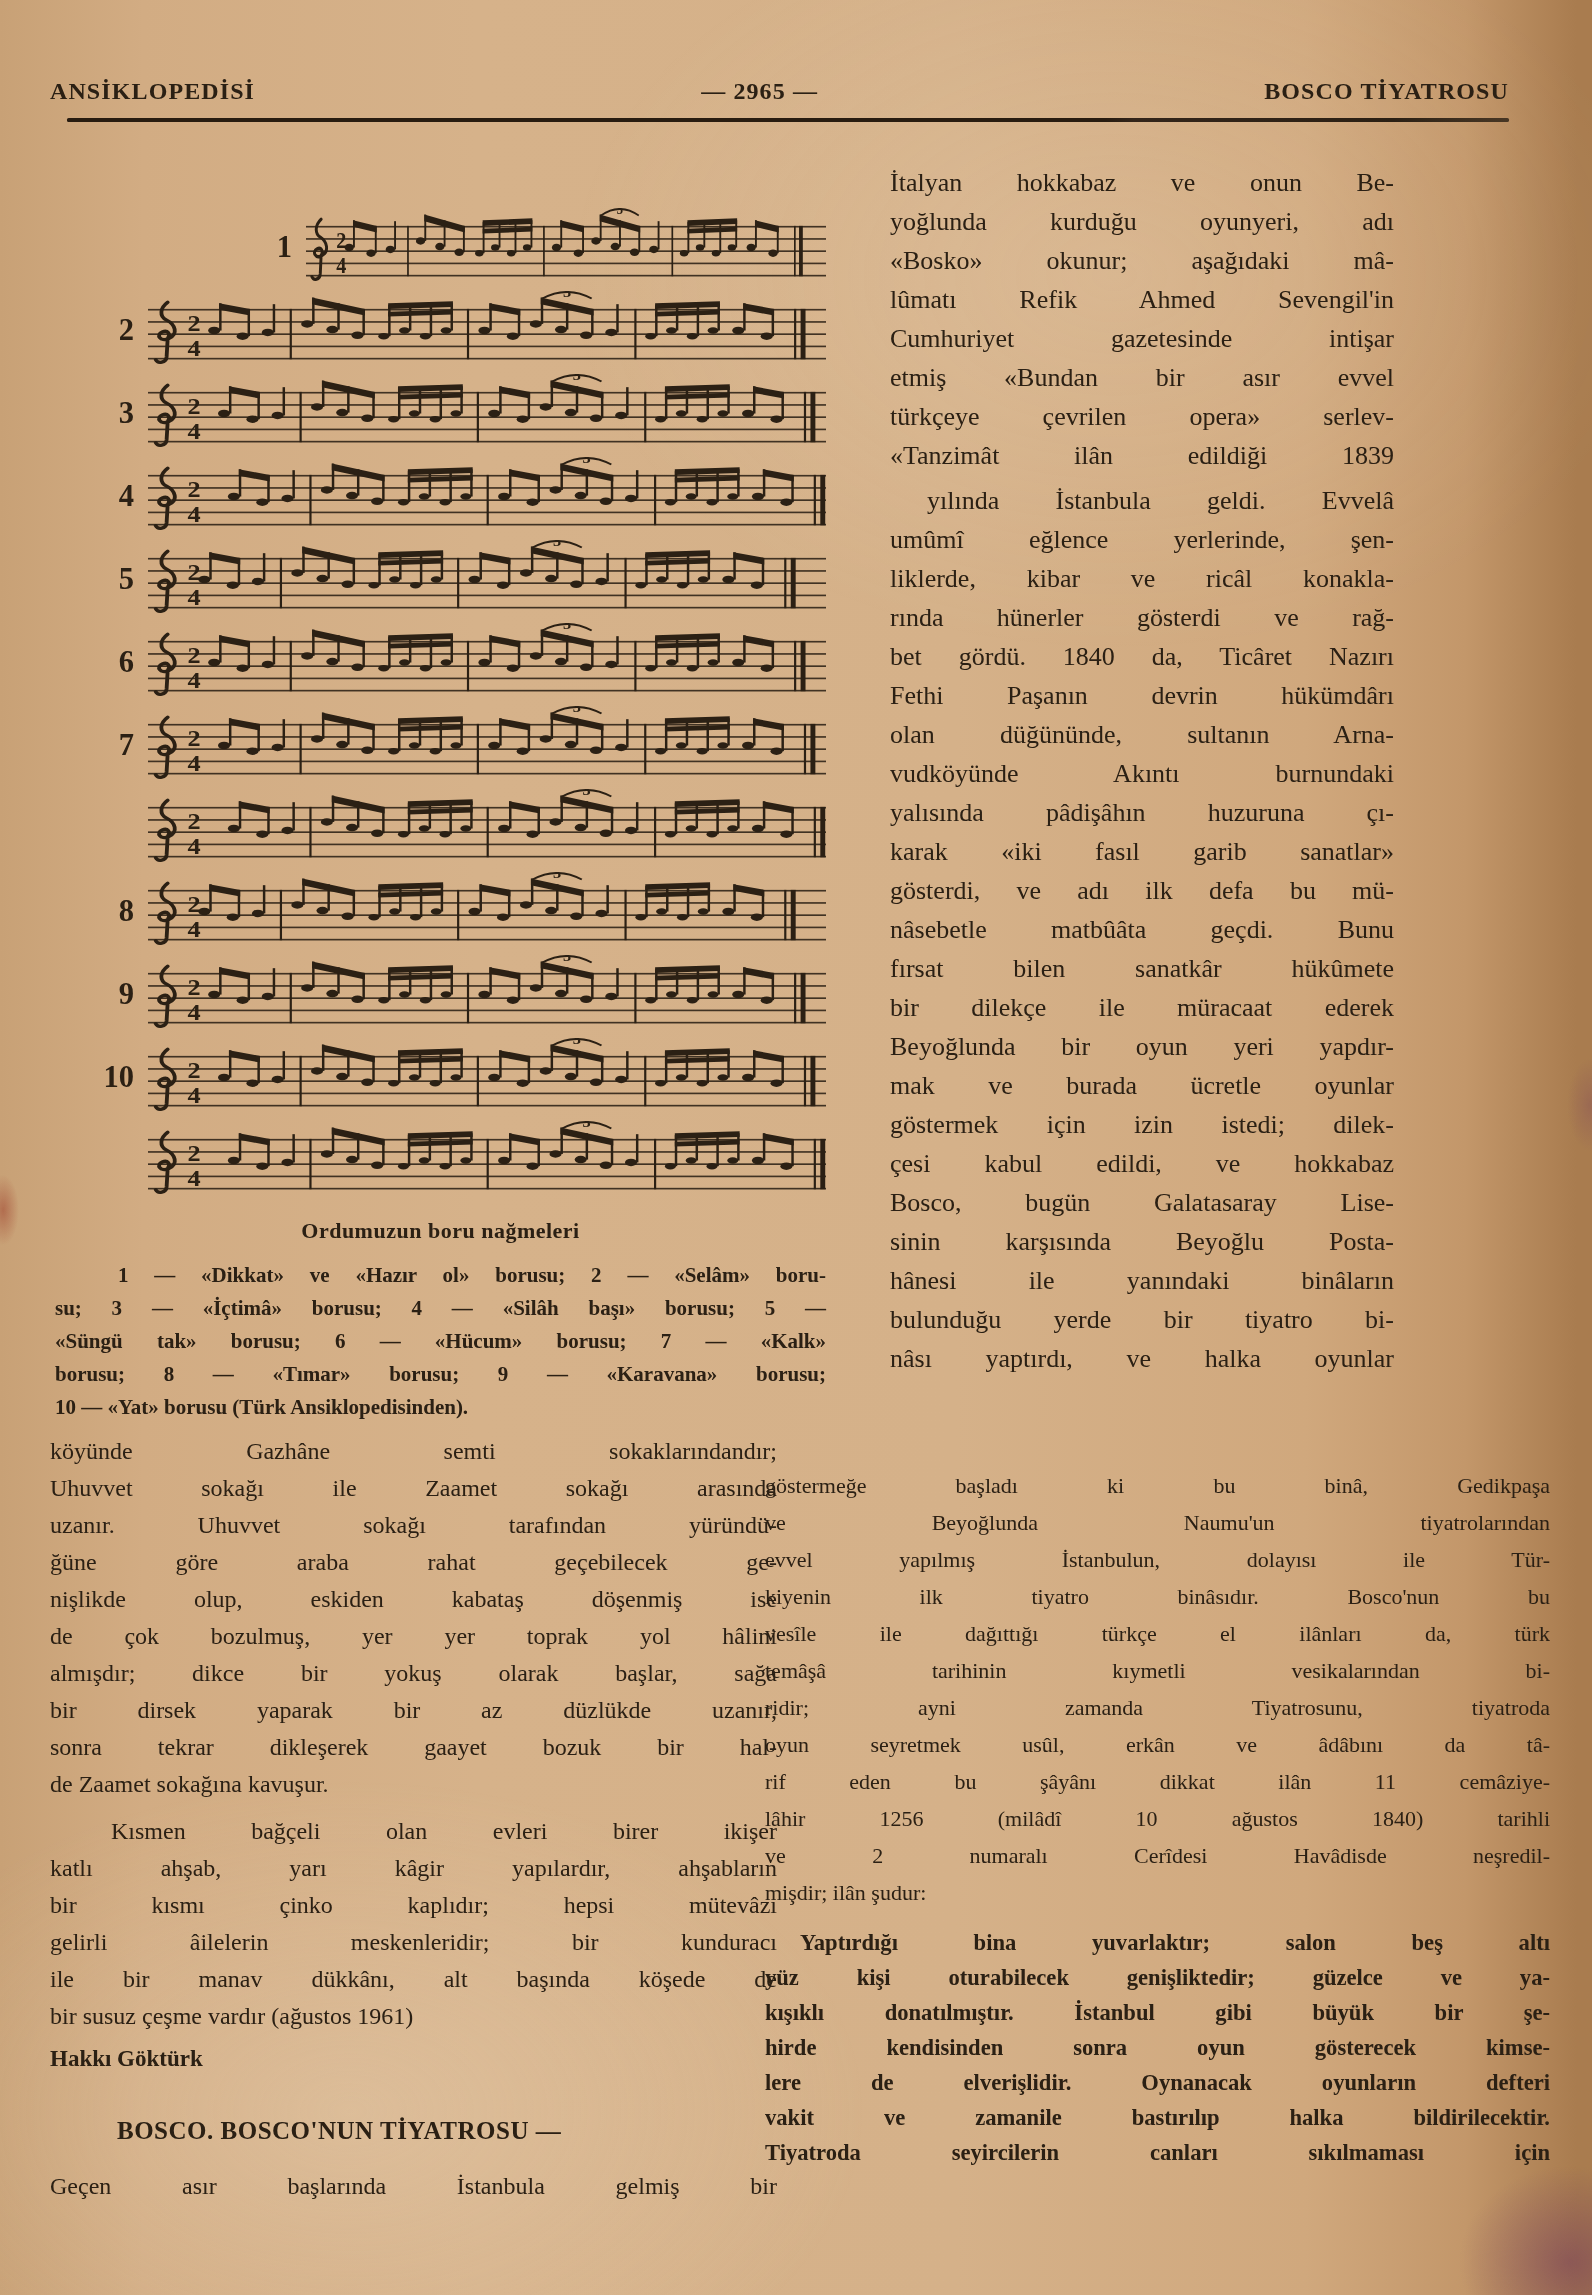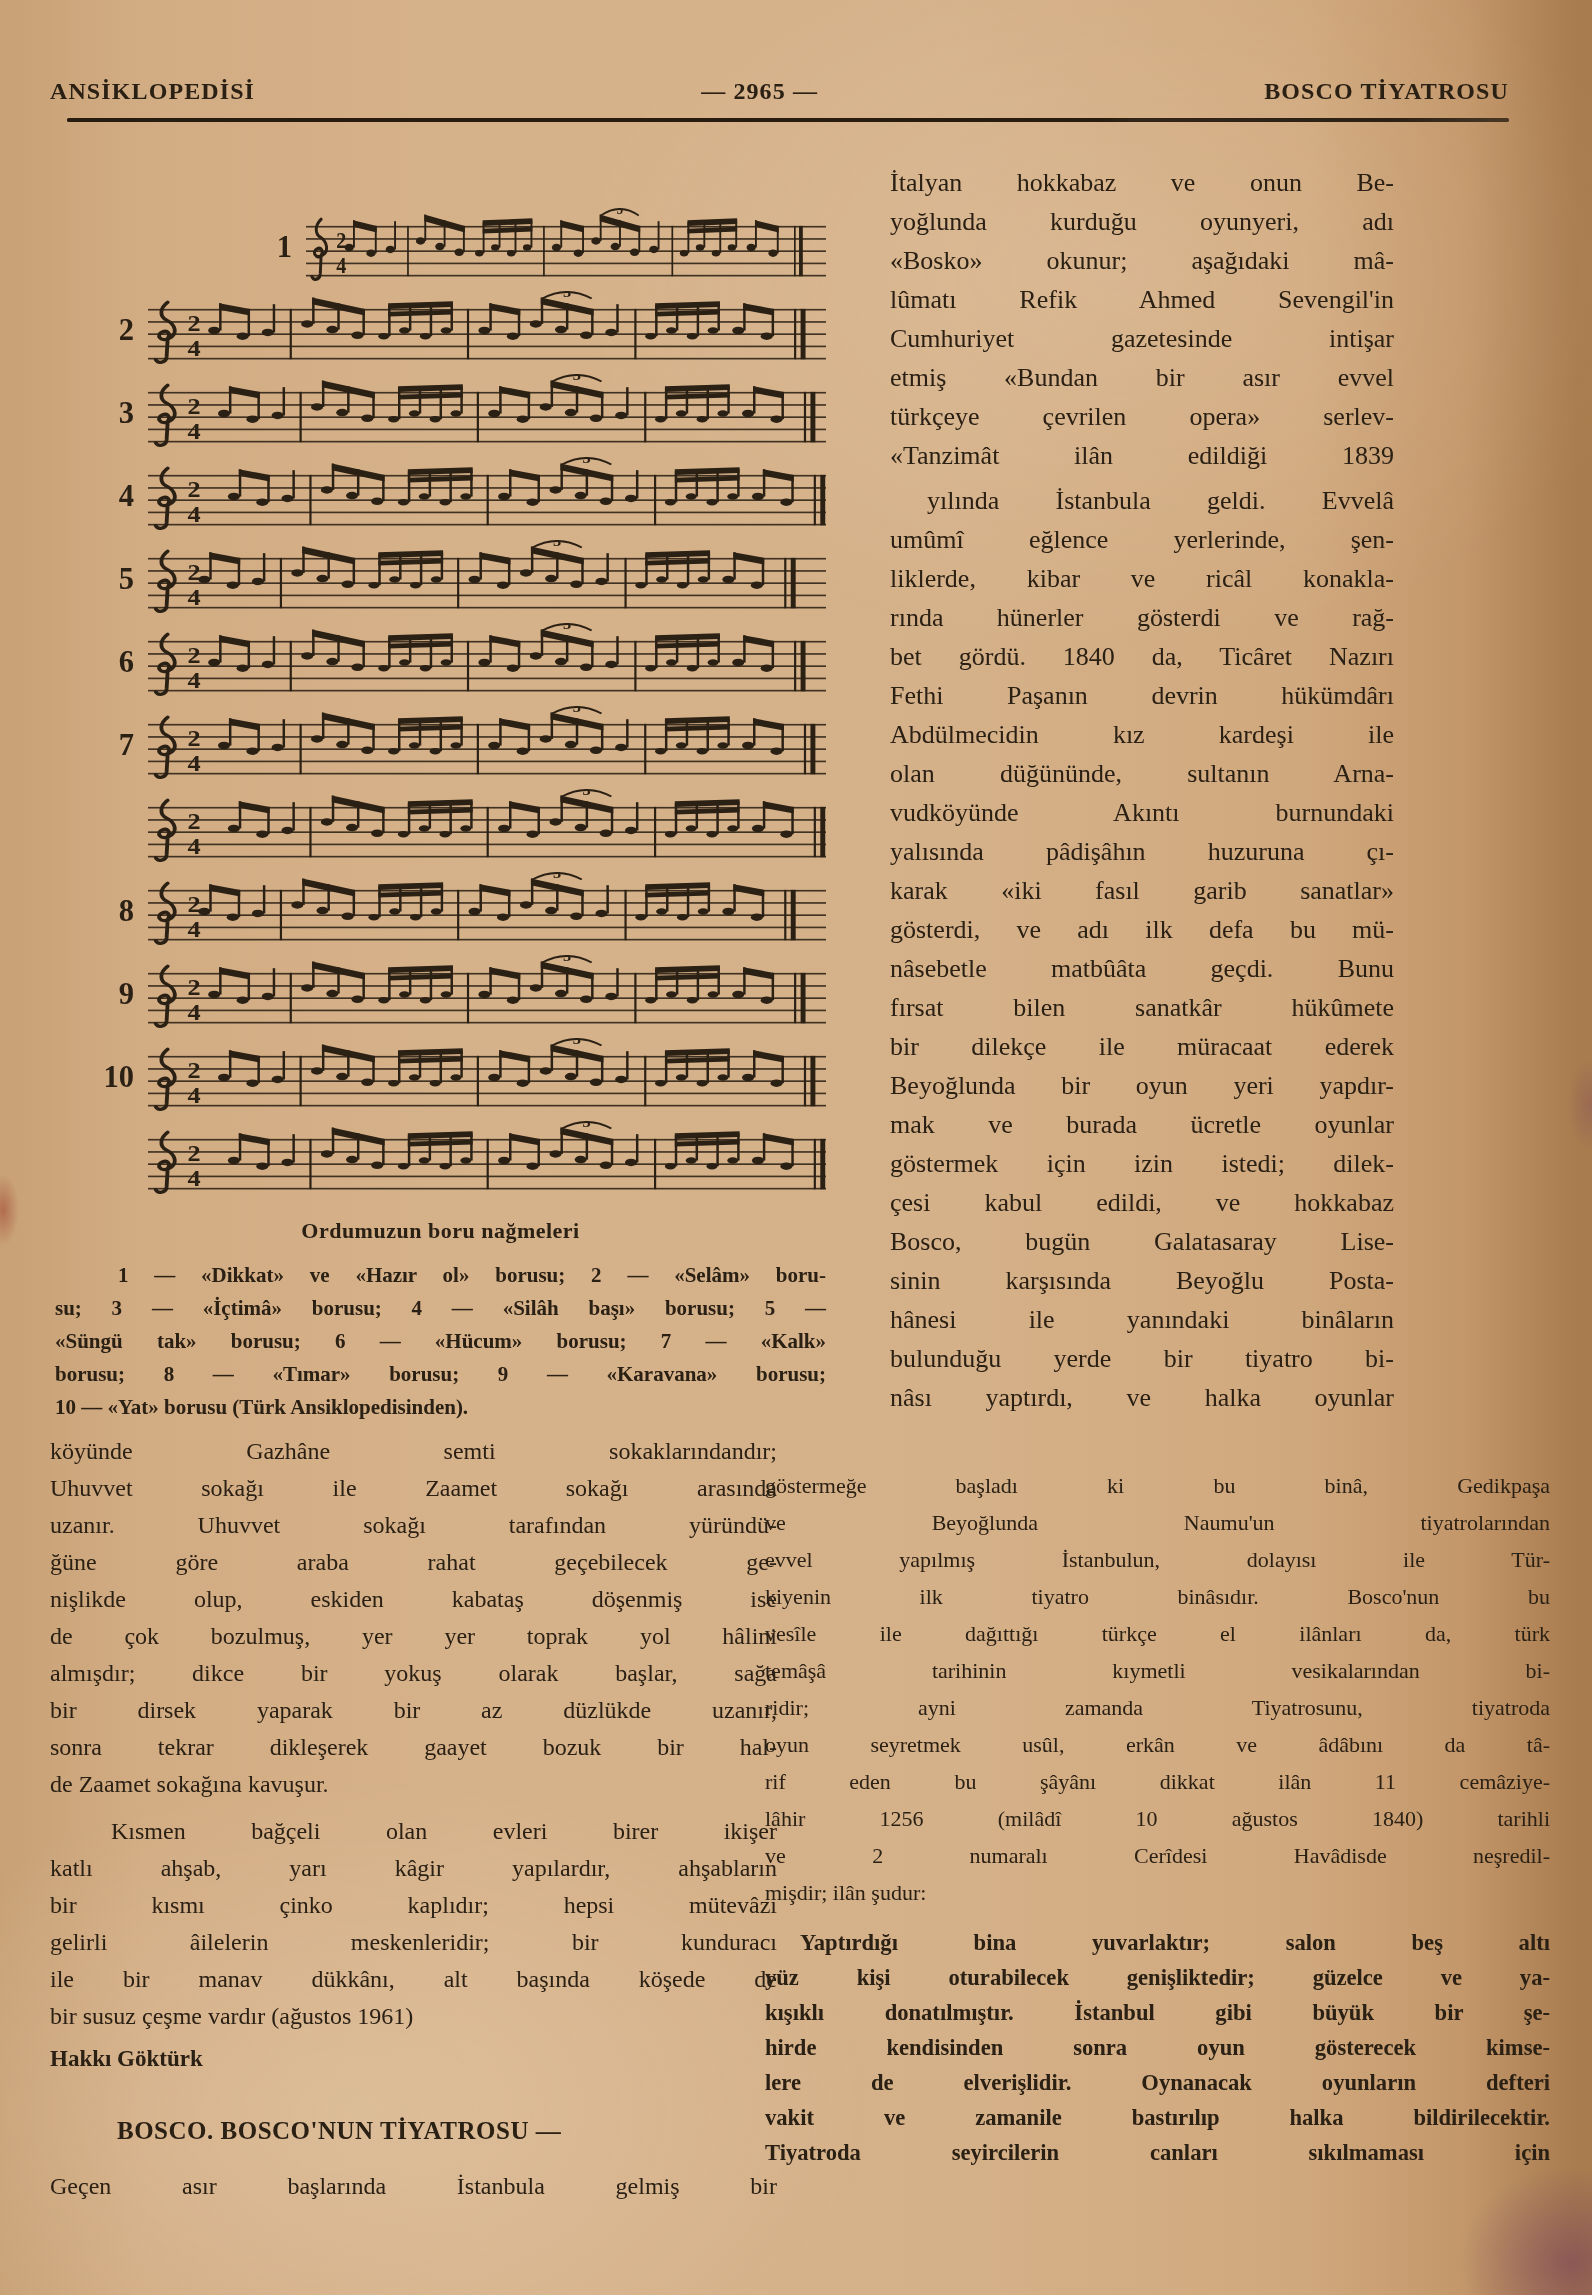--- a/index.html
+++ b/index.html
@@ -562,21 +562,20 @@
     <div>Cumhuriyet gazetesinde intişar</div>
     <div>etmiş «Bundan bir asır evvel</div>
     <div>türkçeye çevrilen opera» serlev-</div>
     <div>«Tanzimât ilân edildiği 1839</div>
     <div>yılında İstanbula geldi. Evvelâ</div>
     <div>umûmî eğlence yerlerinde, şen-</div>
     <div>liklerde, kibar ve ricâl konakla-</div>
     <div>rında hünerler gösterdi ve rağ-</div>
     <div>bet gördü. 1840 da, Ticâret Nazırı</div>
     <div>Fethi Paşanın devrin hükümdârı</div>
-    <div>Abdülmecidin kız kardeşi ile</div>
     <div>olan düğününde, sultanın Arna-</div>
     <div>vudköyünde Akıntı burnundaki</div>
     <div>yalısında pâdişâhın huzuruna çı-</div>
     <div>karak «iki fasıl garib sanatlar»</div>
     <div>gösterdi, ve adı ilk defa bu mü-</div>
     <div>nâsebetle matbûâta geçdi. Bunu</div>
     <div>fırsat bilen sanatkâr hükûmete</div>
     <div>bir dilekçe ile müracaat ederek</div>
     <div>Beyoğlunda bir oyun yeri yapdır-</div>
     <div>mak ve burada ücretle oyunlar</div>

